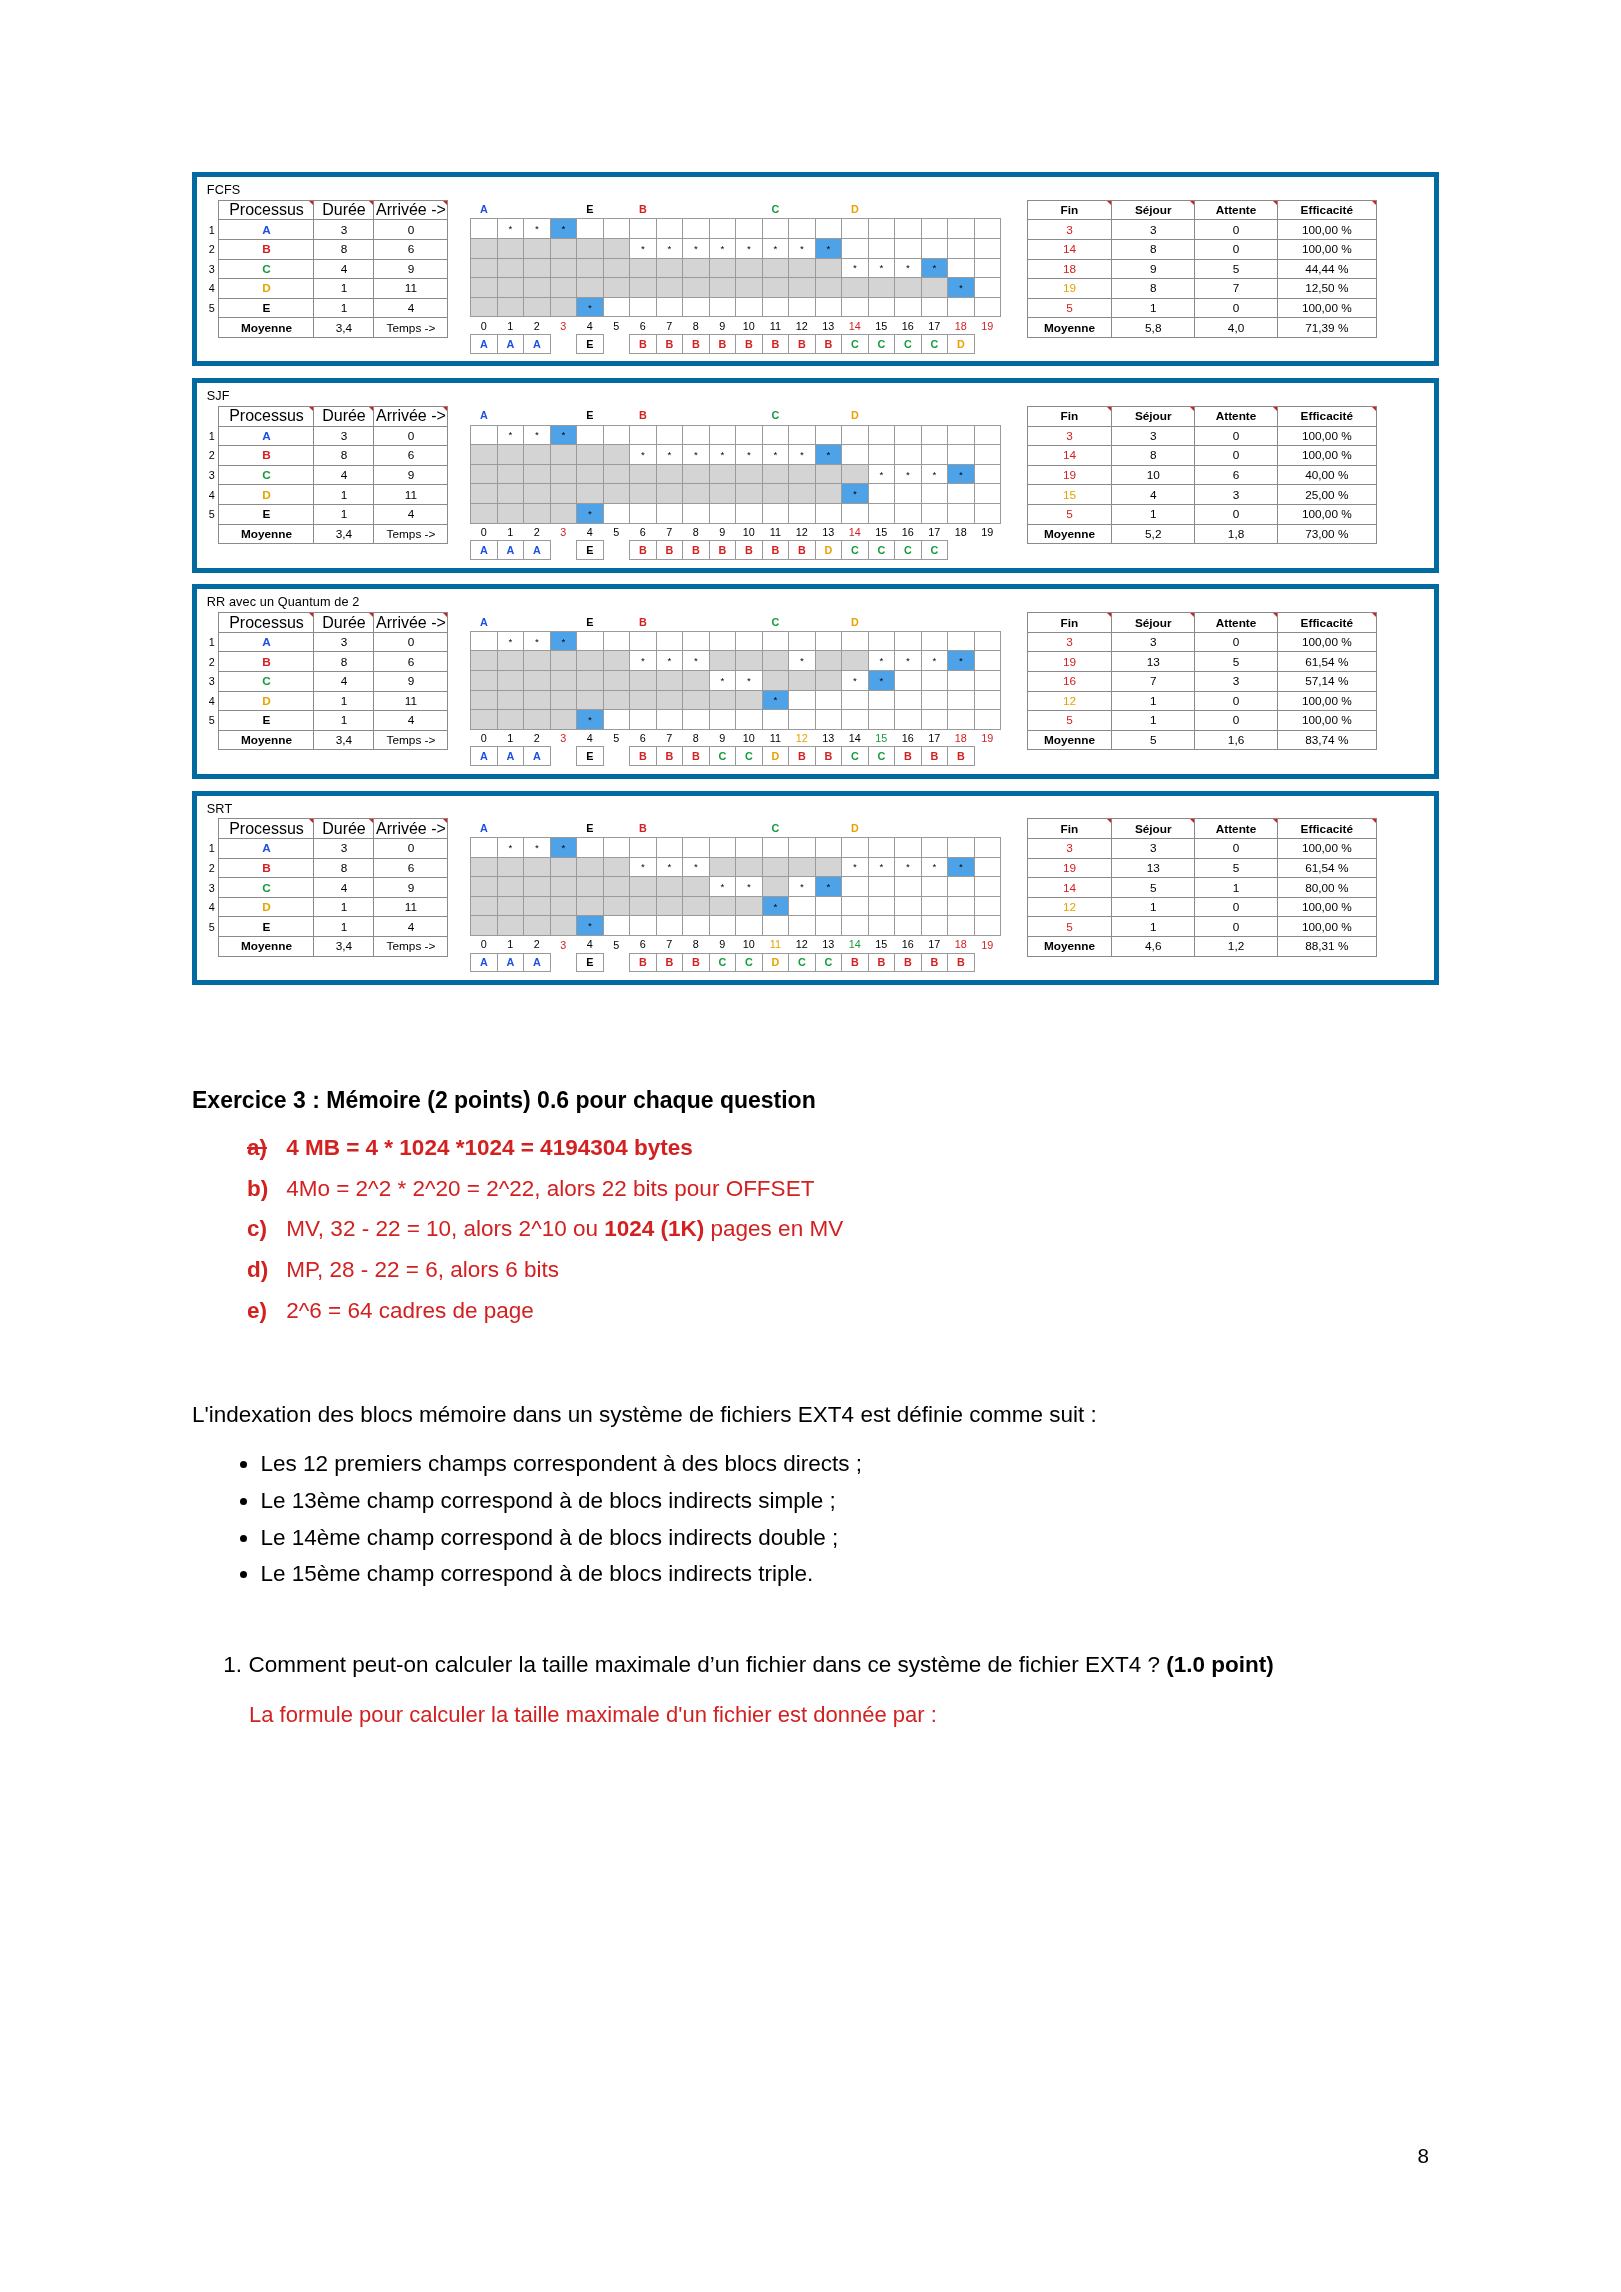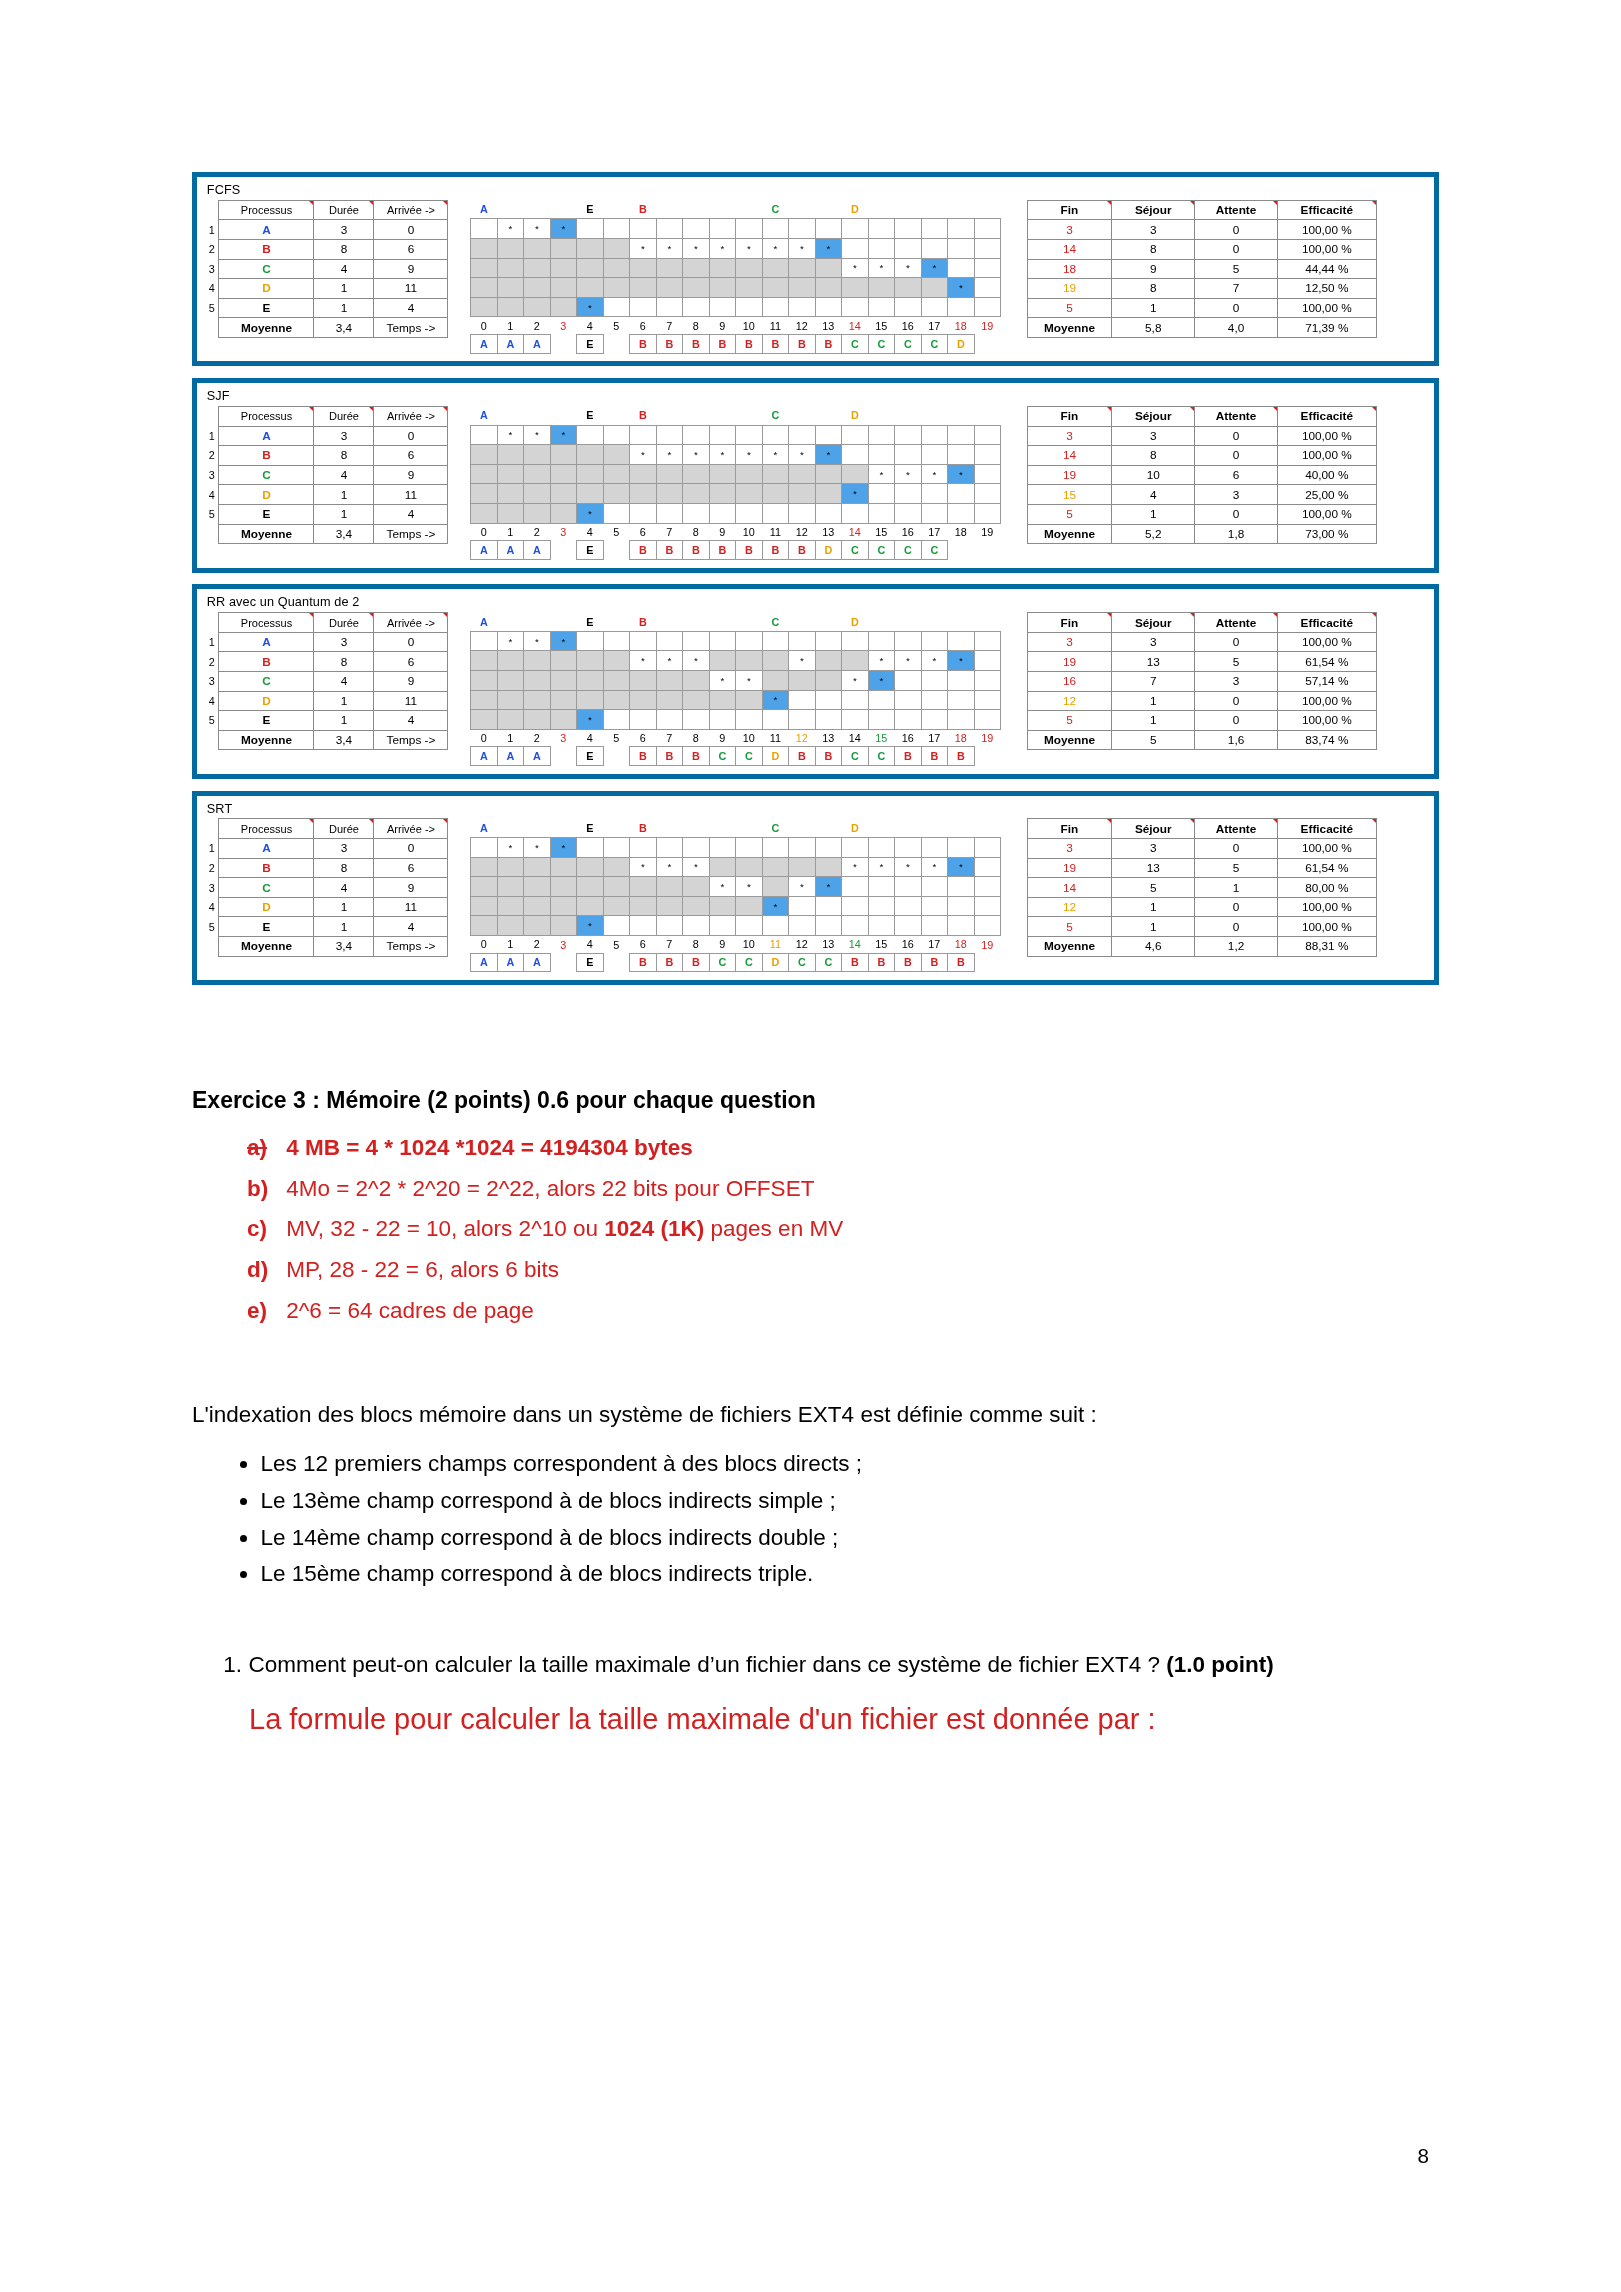--- a/index.html
+++ b/index.html
@@ -60,21 +60,21 @@
   
   .proc-table .rownum{
     border:none;
     width:13.7px;
     font-size:10.8px;
     color:#000;
     background:transparent;
   }
   .proc-table th{
     font-weight:bold;
-    font-size:11px;
+    font-size:16px;
     background:#fff;
   }
   .proc-table td.c-name{ width:94px; font-weight:bold; }
   .proc-table td.c-dur{ width:59px; }
   .proc-table td.c-arr{ width:73px; }
   .proc-table th.h-proc{ width:94px;}
   .proc-table th.h-dur{ width:59px;}
   .proc-table th.h-arr{ width:73px;}
   .lbl-moy{ font-weight:bold; }
 
@@ -184,21 +184,21 @@
     line-height:1.55;
   }
   ul.bullets li{ margin-bottom:2px; }
   ol.qa{
     margin:57px 0 0 29px;
     padding:0 0 0 27.4px;
     font-size:22.5px;
     line-height:1.45;
   }
   ol.qa li{ margin-bottom:5.9px; }
-  .ans{ color:#d32020; margin:15.7px 0 0 0; font-size:29px;}
+  .ans{ color:#d32020; margin:15.7px 0 0 0; font-size:22px;}
 
   .pageno{
     position:absolute;
     right:192px; bottom:125px;
     font-size:20.6px;
   }
 </style>
 </head>
 <body>
 

